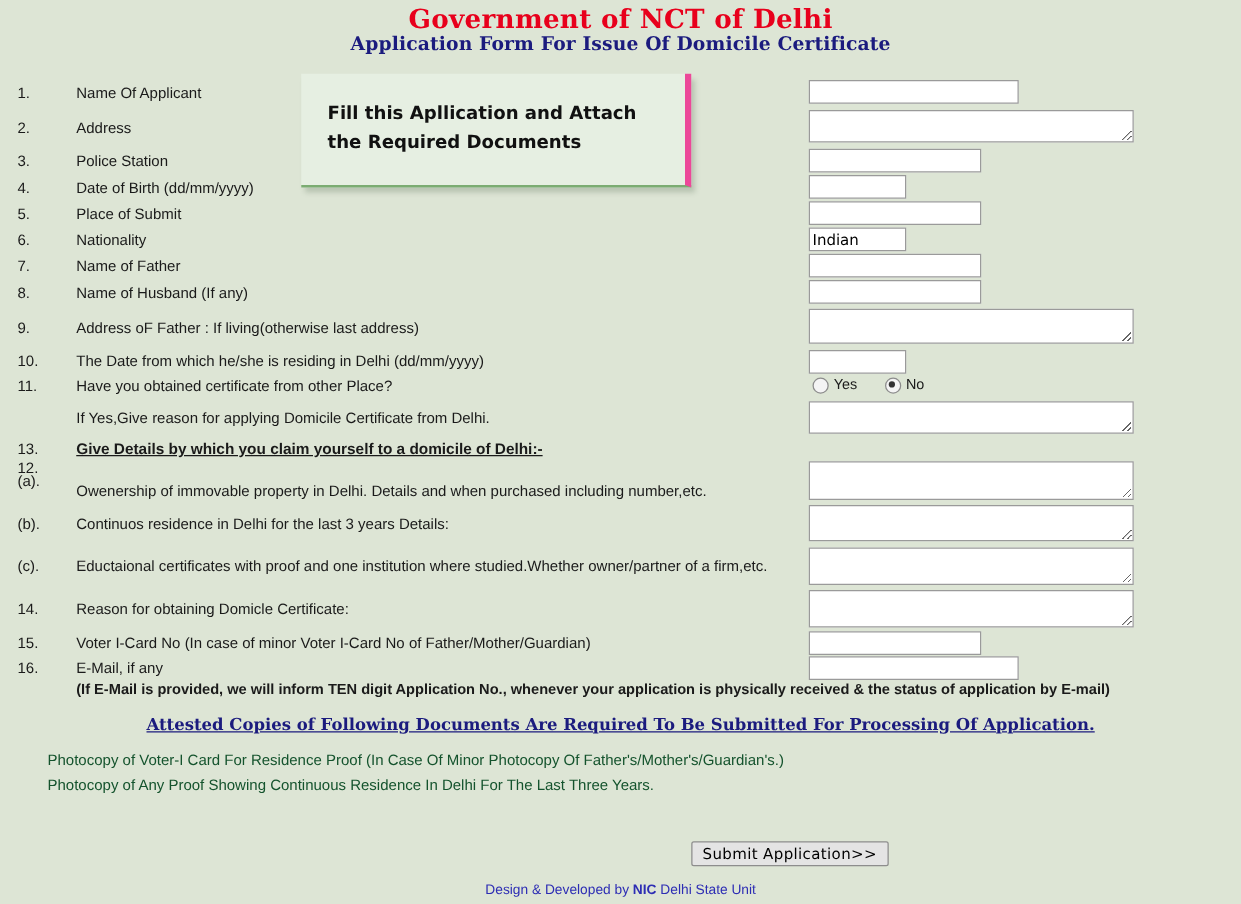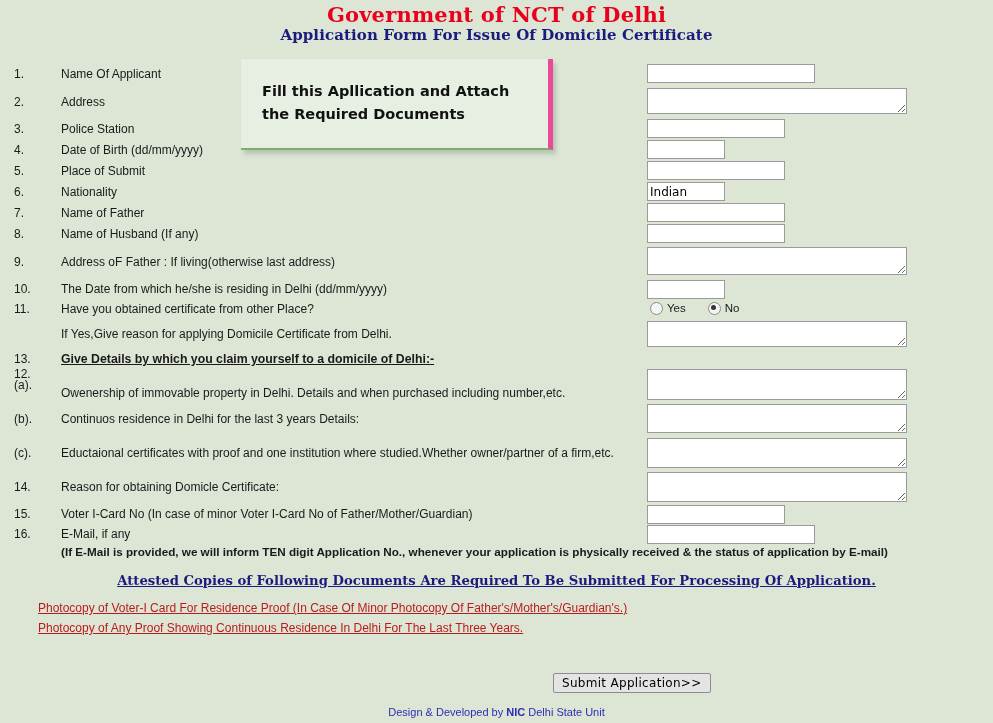--- a/index.html
+++ b/index.html
@@ -161,23 +161,22 @@
     font-family: "DejaVu Serif", serif;
     font-weight: bold;
     font-size: 13.2px;
     color: #1b1b7e;
     text-decoration: underline;
   }
   .doc-line {
     position: absolute;
     left: 38px;
     font-size: 12px;
-    color: #b91c1c;
+    color: #14532d;
     white-space: nowrap;
-    text-decoration: underline;
   }
 
   
   .submit-btn {
     position: absolute;
     left: 553px; top: 673px;
     height: 20px;
     padding: 0 8px;
     font-family: "DejaVu Sans", sans-serif;
     font-size: 12px;

